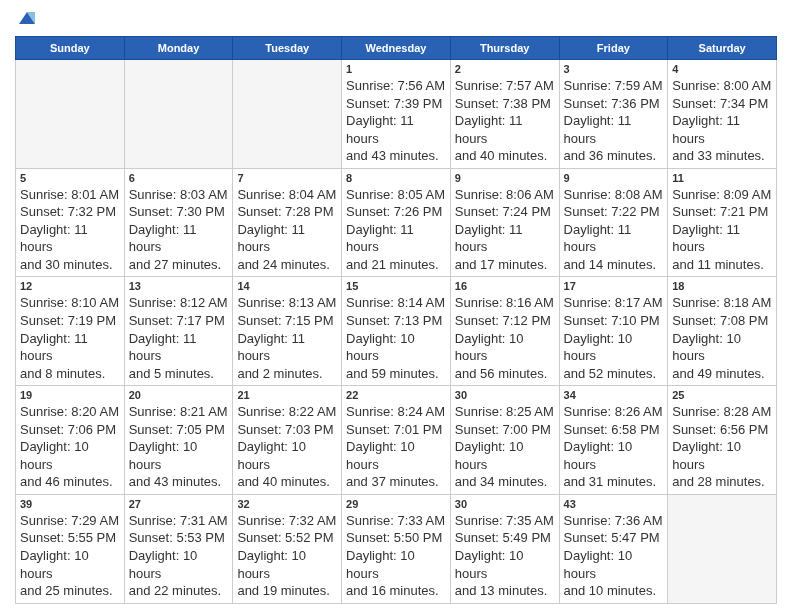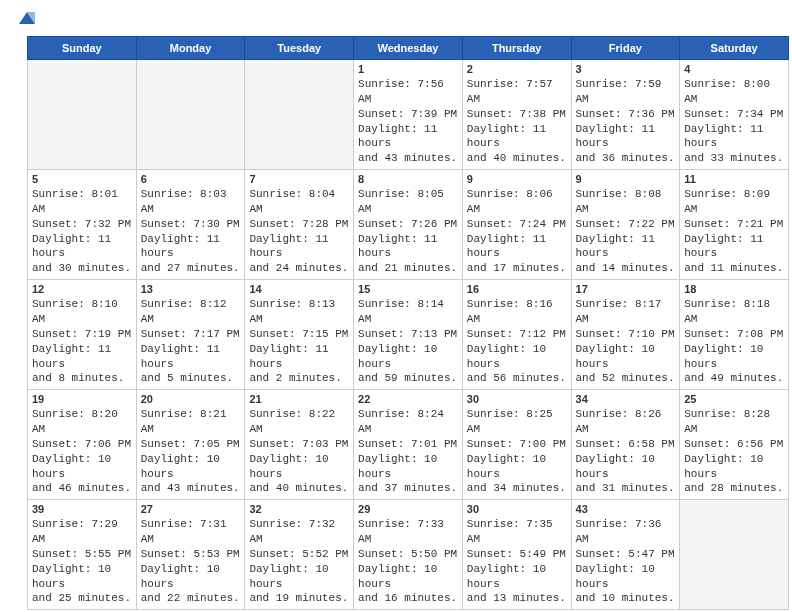--- a/index.html
+++ b/index.html
@@ -37,21 +37,20 @@
       color: #333;
     }
     .location {
       font-size: 14px;
       color: #555;
     }
     .calendar {
       width: 100%;
       border-collapse: collapse;
       border: 1px solid #ccc;
-      margin-left: 12px;
     }
     .calendar th {
       background: #2962b5;
       color: #fff;
       font-size: 11px;
       font-weight: bold;
       text-align: center;
       padding: 5px 3px;
       border: 1px solid #1a4a9a;
     }
@@ -67,24 +66,23 @@
     }
     .calendar td.empty {
       background: #f5f5f5;
     }
     .day-number {
       font-size: 11px;
       font-weight: bold;
       margin-bottom: 2px;
     }
     .day-info {
-      font-size: 11px;
+      font-size: 13px;
       line-height: 1.35;
       color: #333;
-      font-family: Liberation Mono, monospace;
     }
   </style>
 </head>
 <body>
 
 <div class="page">
   <div class="header">
     <div class="logo">
       <div style="display:flex;flex-direction:column;line-height:1.1;">
         <div style="display:flex;align-items:center;">

